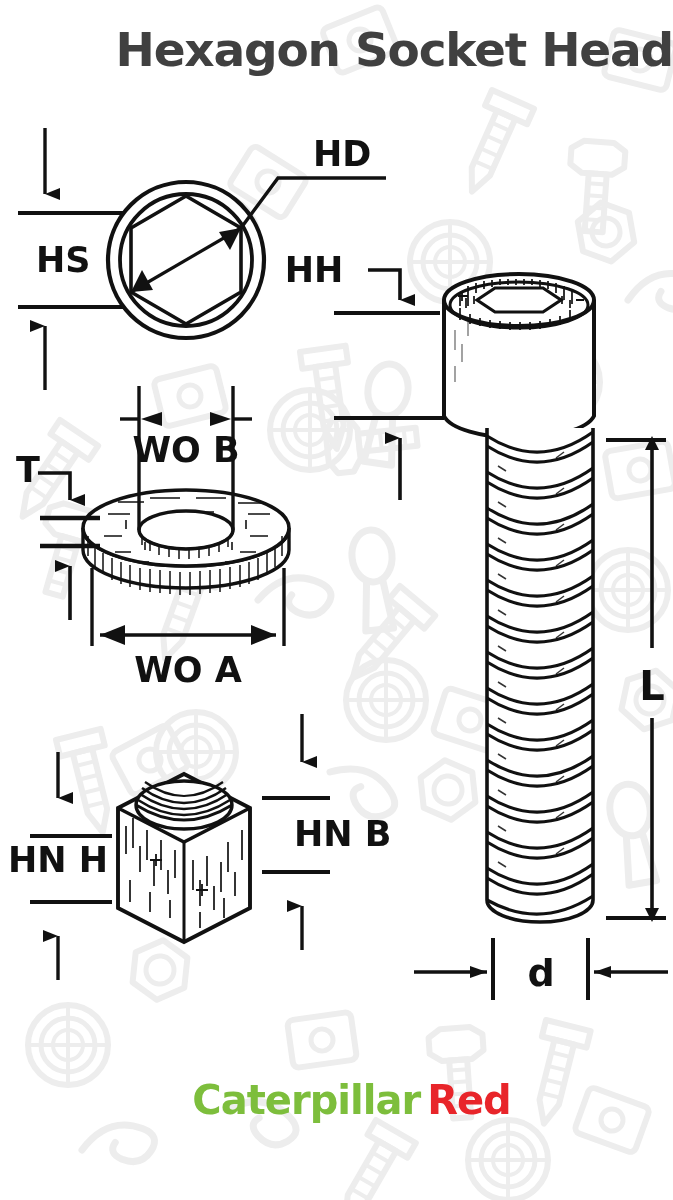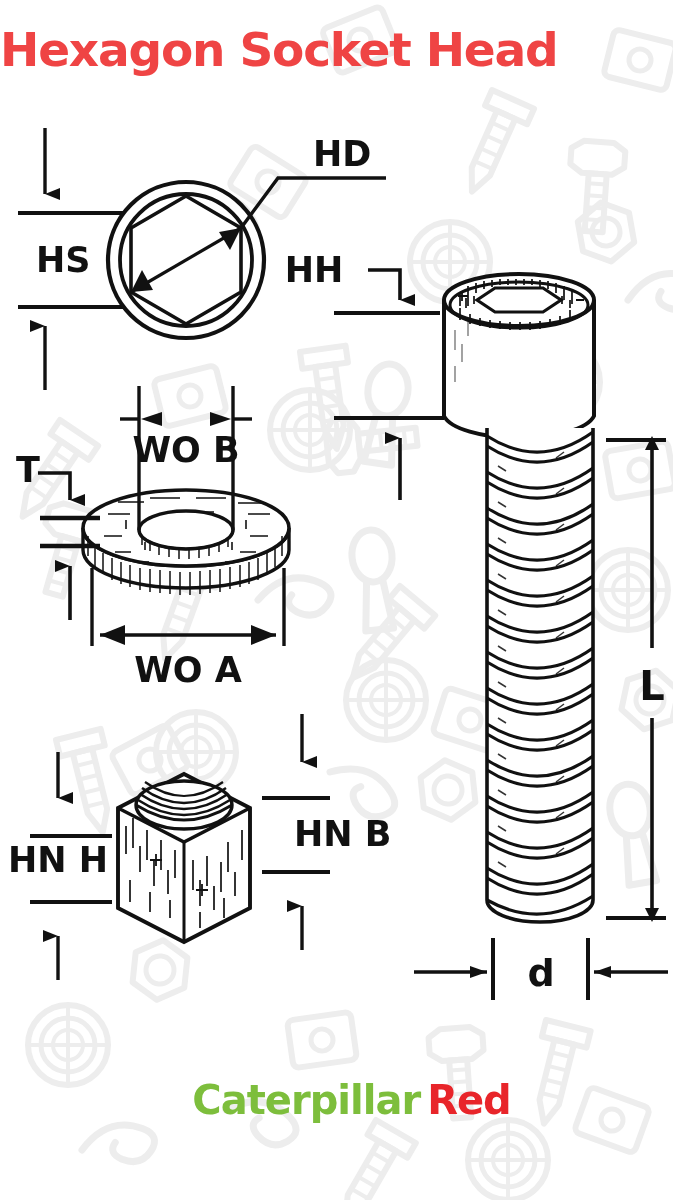--- a/index.html
+++ b/index.html
@@ -5,23 +5,23 @@
 <style>
   html,body{margin:0;padding:0;background:#fff;}
   body{
     font-family:"Liberation Sans","DejaVu Sans",sans-serif;
     width:673px;height:1200px;overflow:hidden;position:relative;
   }
   #page{position:relative;width:673px;height:1200px;background:#ffffff;overflow:hidden;}
   #watermark{position:absolute;left:0;top:0;width:673px;height:1200px;z-index:0;pointer-events:none;}
   #diagram{position:absolute;left:0;top:0;width:673px;height:1200px;z-index:2;}
   .ttl{
-    position:absolute;left:0;top:26px;width:673px;text-align:left;z-index:3;
+    position:absolute;left:0;top:26px;width:673px;text-align:right;z-index:3;
     font-family:"DejaVu Sans","Liberation Sans",sans-serif;
-    font-weight:bold;font-size:47px;letter-spacing:-1.2px;color:#ef4444;
+    font-weight:bold;font-size:47px;letter-spacing:-1.2px;color:#404040;
     line-height:1;white-space:nowrap;
   }
   .brand{
     position:absolute;left:0;top:1080px;width:673px;text-align:center;z-index:3;
     font-family:"DejaVu Sans","Liberation Sans",sans-serif;
     font-weight:bold;font-size:40px;letter-spacing:-1px;line-height:1;white-space:nowrap;padding-left:15px;
   }
   .brand .b1{color:#7DBE3C;}
   .brand .b2{color:#E8252A;margin-left:7px;}
   svg text{

